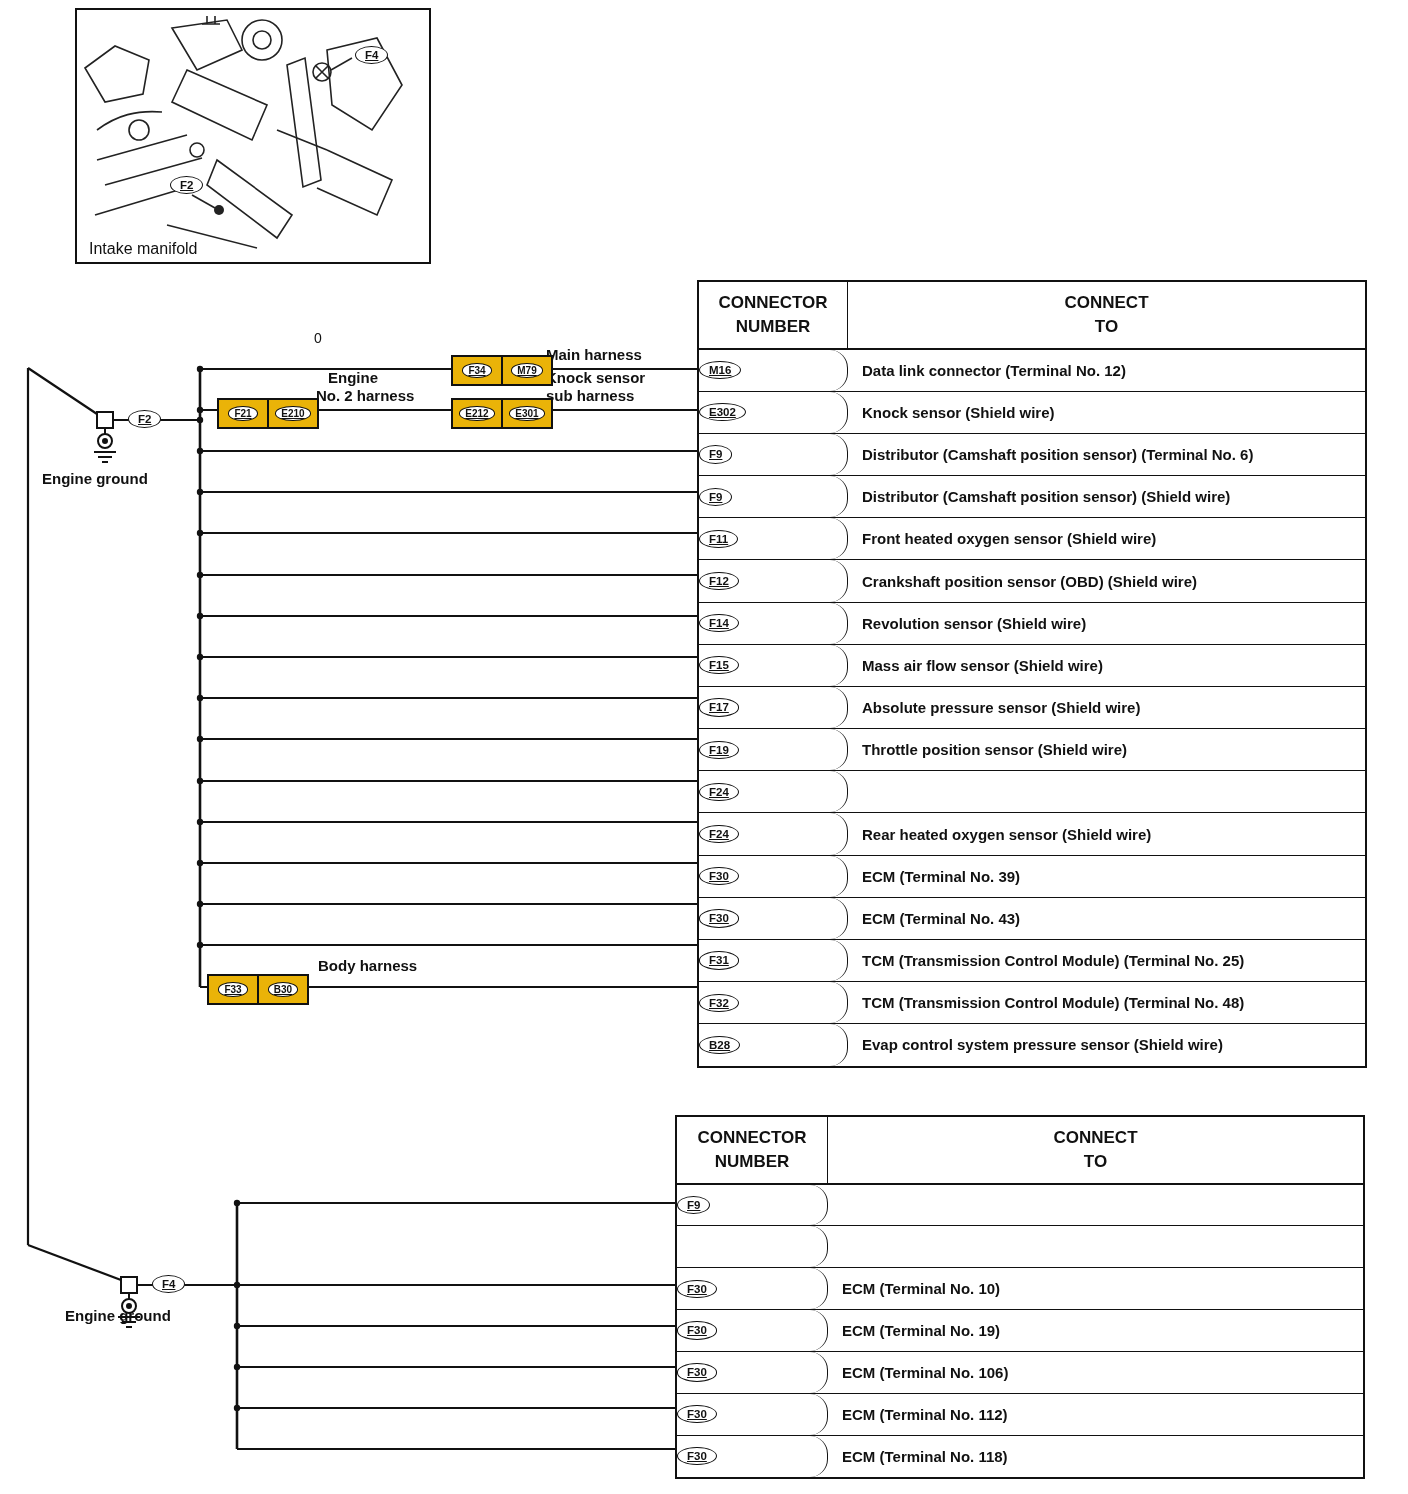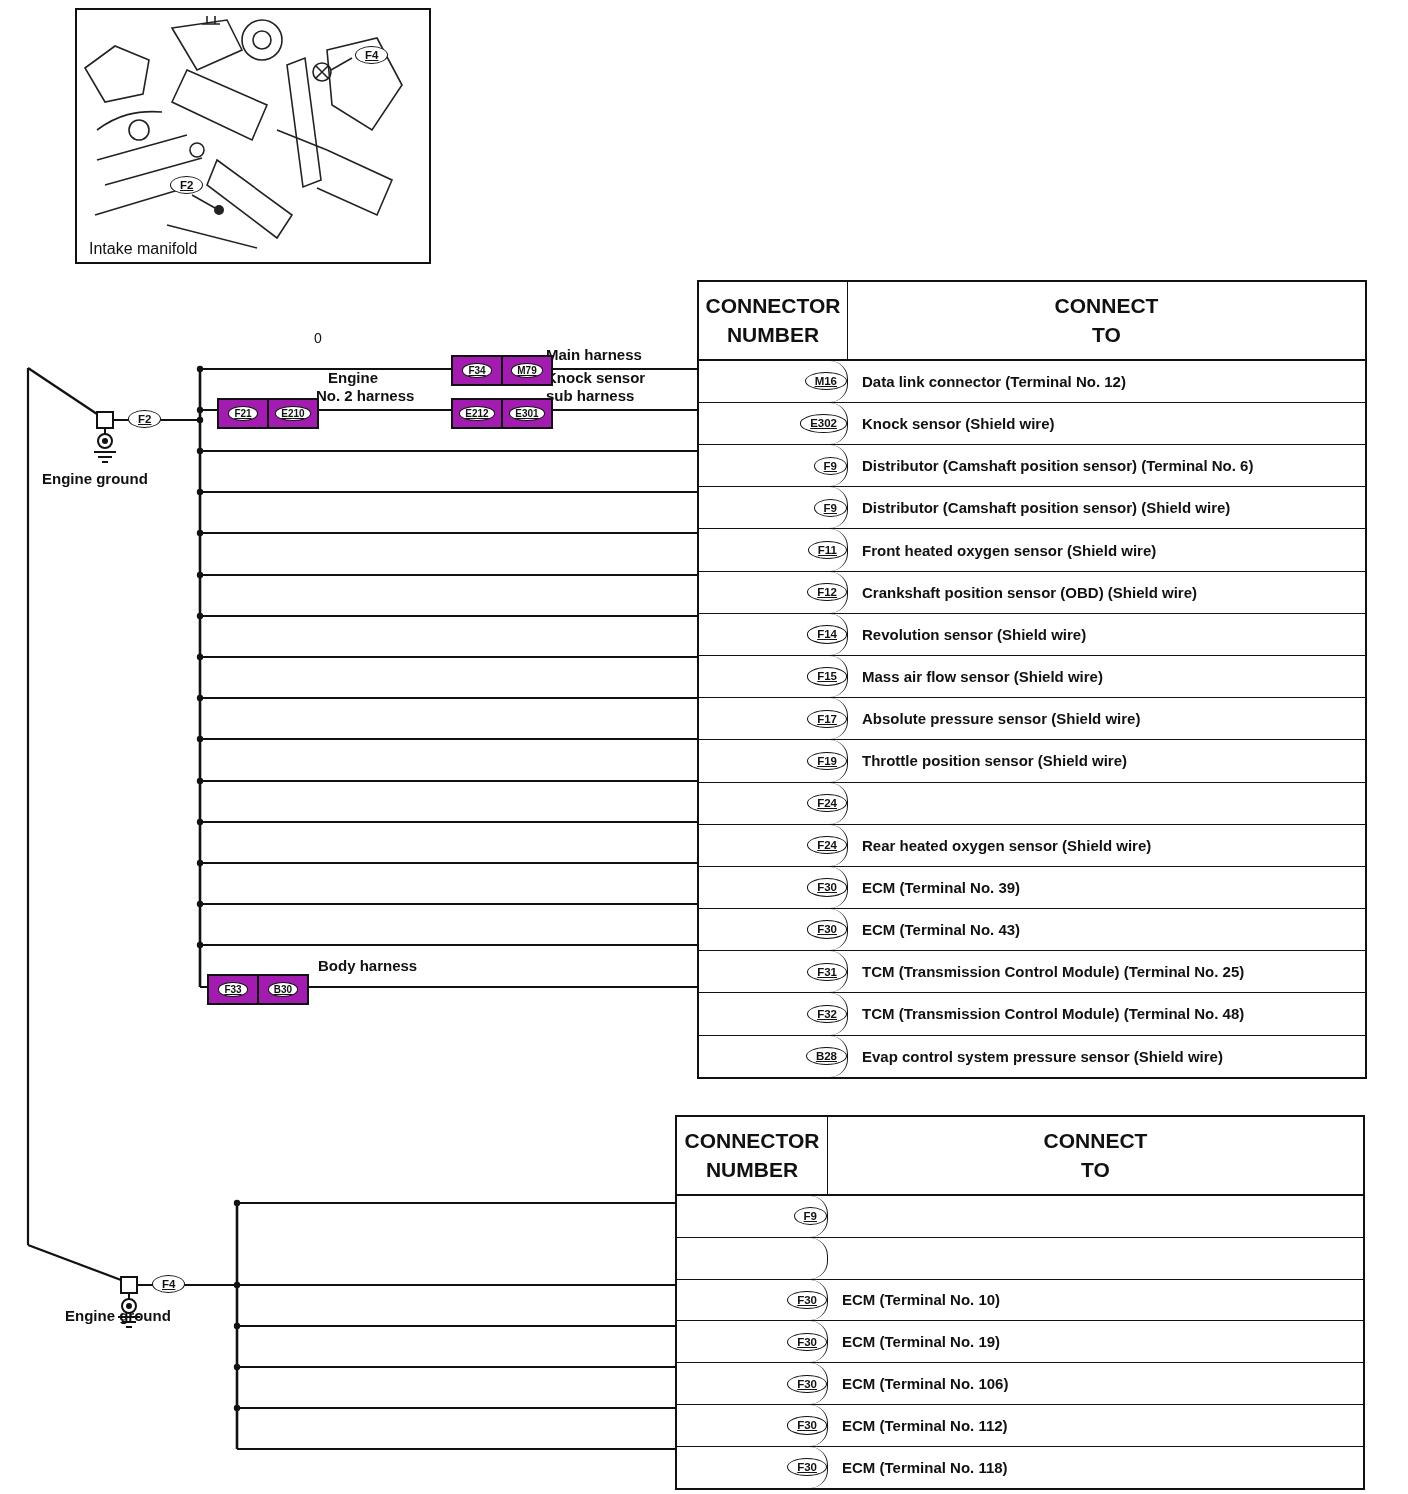--- a/index.html
+++ b/index.html
@@ -16,37 +16,37 @@
     display:inline-block;border:1.7px solid #111;border-radius:50%;
     padding:2px 9px 1px;font-size:11.5px;font-weight:700;line-height:1.15;background:#fff;white-space:nowrap;text-decoration:underline;
   }
   .callout{position:absolute;z-index:3;}
   
   .glabel{position:absolute;z-index:2;}
   .gcaption{position:absolute;font-weight:700;font-size:15px;z-index:2;white-space:nowrap;}
   
   .hlabel{position:absolute;font-weight:700;font-size:15px;z-index:2;white-space:nowrap;line-height:1.1;}
   
-  .cbox{position:absolute;display:flex;border:2px solid #111;background:#a21caf;z-index:2;}
+  .cbox{position:absolute;display:flex;border:2px solid #111;background:#eab308;z-index:2;}
   .cbox .cell{display:flex;align-items:center;justify-content:center;padding:2px 4px;min-width:40px;height:23px;}
   .cbox .cell + .cell{border-left:2px solid #111;}
   .cbox .pill{font-size:10px;padding:1px 5px 0;border-width:1.4px;}
   
   .dtable{position:absolute;background:#fff;border:2.5px solid #111;z-index:2;box-sizing:border-box;}
-  .thead{display:flex;border-bottom:2px solid #111;font-weight:700;font-size:21px;text-align:center;}
+  .thead{display:flex;border-bottom:2px solid #111;font-weight:700;font-size:17px;text-align:center;}
   .thc{display:flex;flex-direction:column;justify-content:center;padding:9px 0;line-height:1.4;}
   .thc1{border-right:1.8px solid #111;}
   .t1 .thc1,.t1 .tc1{width:148px;}
   .t2 .thc1,.t2 .tc1{width:150px;}
   .thc2{flex:1;}
   .trow{display:flex;border-top:1.5px solid #111;}
   .t1 .trow{height:41.18px;}
   .t2 .trow{height:40.86px;}
   .trow:first-child{border-top:none;}
-  .tc1{border-right:1.8px solid #111;display:flex;align-items:center;justify-content:flex-end;flex-shrink:0;border-radius:18px;}
+  .tc1{border-right:1.8px solid #111;display:flex;align-items:center;justify-content:flex-start;flex-shrink:0;border-radius:18px;}
   .tc2{flex:1;display:flex;align-items:center;padding-left:14px;font-size:15px;font-weight:700;white-space:nowrap;}
   .t1{left:697px;top:280px;width:670px;}
   .t2{left:675px;top:1115px;width:690px;}
 </style>
 </head>
 <body>
 
 <svg id="wires" width="1408" height="1494" viewBox="0 0 1408 1494">
   <g stroke="#111" stroke-width="2.2" fill="none">
 

